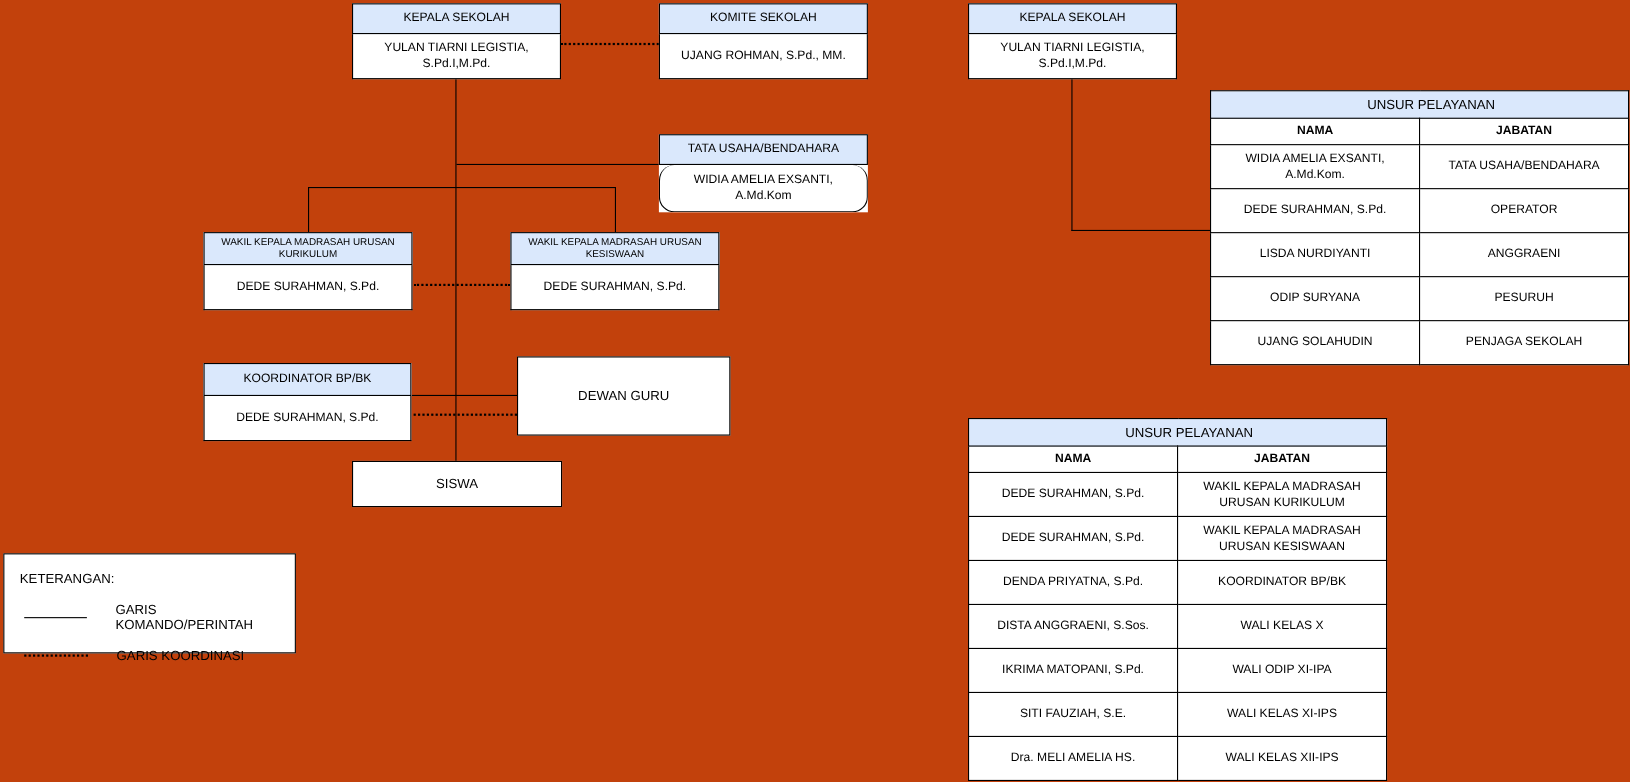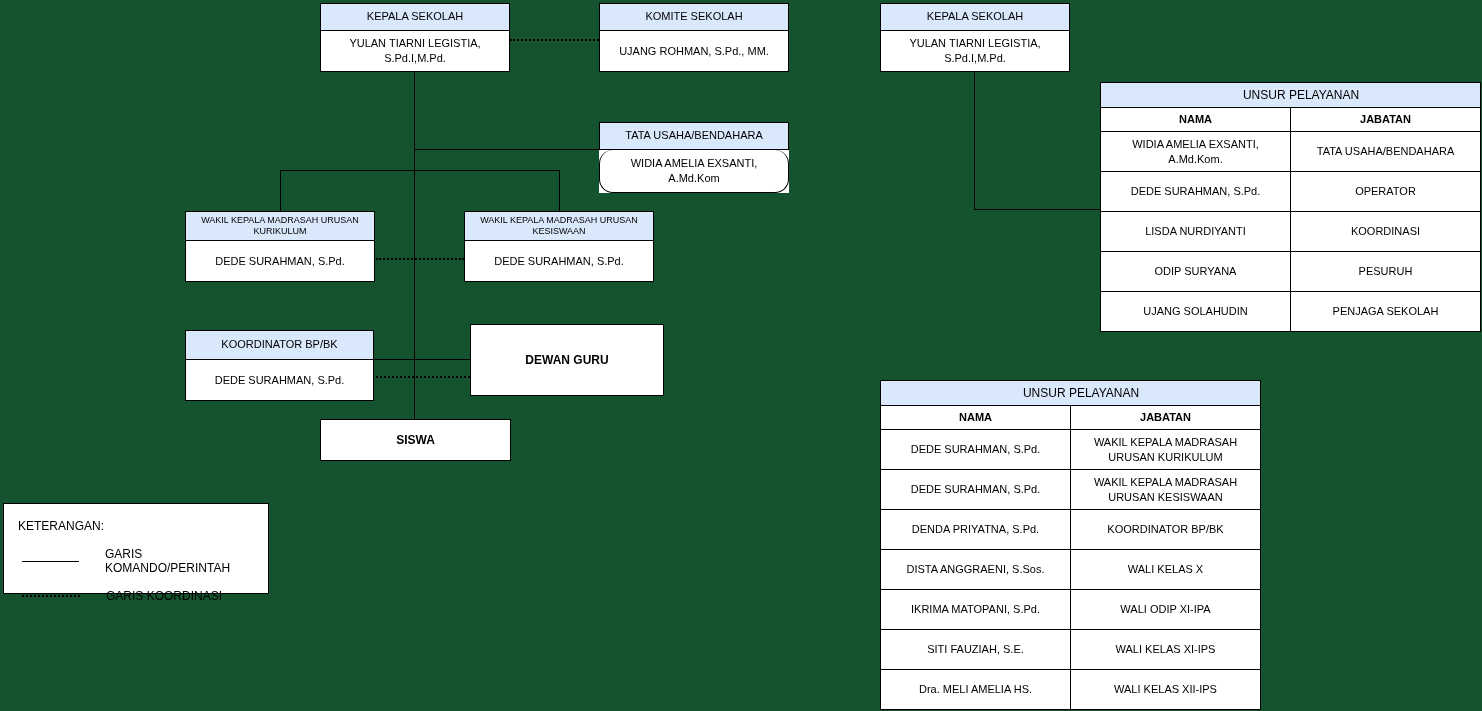--- a/index.html
+++ b/index.html
@@ -1,37 +1,37 @@
 <!DOCTYPE html>
 <html><head>
 <meta charset="utf-8">
 <style>
   html,body{margin:0;padding:0;background:#ffffff;}
   #canvas{
-    position:relative;width:1482px;height:711px;background:#14532d;overflow:hidden;
+    position:relative;width:1482px;height:711px;background:#c2410c;overflow:hidden;
     font-family:"Liberation Sans", sans-serif;color:#000;
   }
   
   .obox{position:absolute;background:#fff;}
   .obox-h{
     border:1px solid #000;background:#dae8fc;height:26px;
     display:flex;align-items:center;justify-content:center;
     font-size:11px;text-align:center;line-height:1.25;padding:0 4px;
   }
   .obox-h.small{font-size:9px;height:28px;}
   .obox-b{
     border:1px solid #000;border-top:none;height:40px;
     display:flex;align-items:center;justify-content:center;
     font-size:11px;text-align:center;line-height:1.35;padding:0 6px;
   }
   .obox-b.tall{height:42px;border-radius:14px;}
   .plainbox{
     position:absolute;border:1px solid #000;background:#fff;
     display:flex;align-items:center;justify-content:center;
-    font-size:12px;text-align:right;font-weight:bold;
+    font-size:12px;text-align:right;
   }
   
   .hline{position:absolute;height:0;border-top:1px solid #000;}
   .vline{position:absolute;width:0;border-left:1px solid #000;}
   .hdots{position:absolute;height:0;border-top:2px dotted #000;}
   
   .legend{position:absolute;left:3px;top:503px;width:264px;height:89px;border:1px solid #000;background:#fff;}
   .legend-title{font-size:12px;margin:15px 0 0 14px;}
   .legend-row{display:flex;align-items:center;margin:14px 0 0 18px;font-size:12px;}
   .legend-sample{width:58px;margin-right:26px;display:inline-block;}
@@ -132,21 +132,21 @@
       <tr>
         <td>WIDIA AMELIA EXSANTI, A.Md.Kom.</td>
         <td>TATA USAHA/BENDAHARA</td>
       </tr>
       <tr>
         <td>DEDE SURAHMAN, S.Pd.</td>
         <td>OPERATOR</td>
       </tr>
       <tr>
         <td>LISDA NURDIYANTI</td>
-        <td>KOORDINASI</td>
+        <td>ANGGRAENI</td>
       </tr>
       <tr>
         <td>ODIP SURYANA</td>
         <td>PESURUH</td>
       </tr>
       <tr>
         <td>UJANG SOLAHUDIN</td>
         <td>PENJAGA SEKOLAH</td>
       </tr>
     </tbody>

